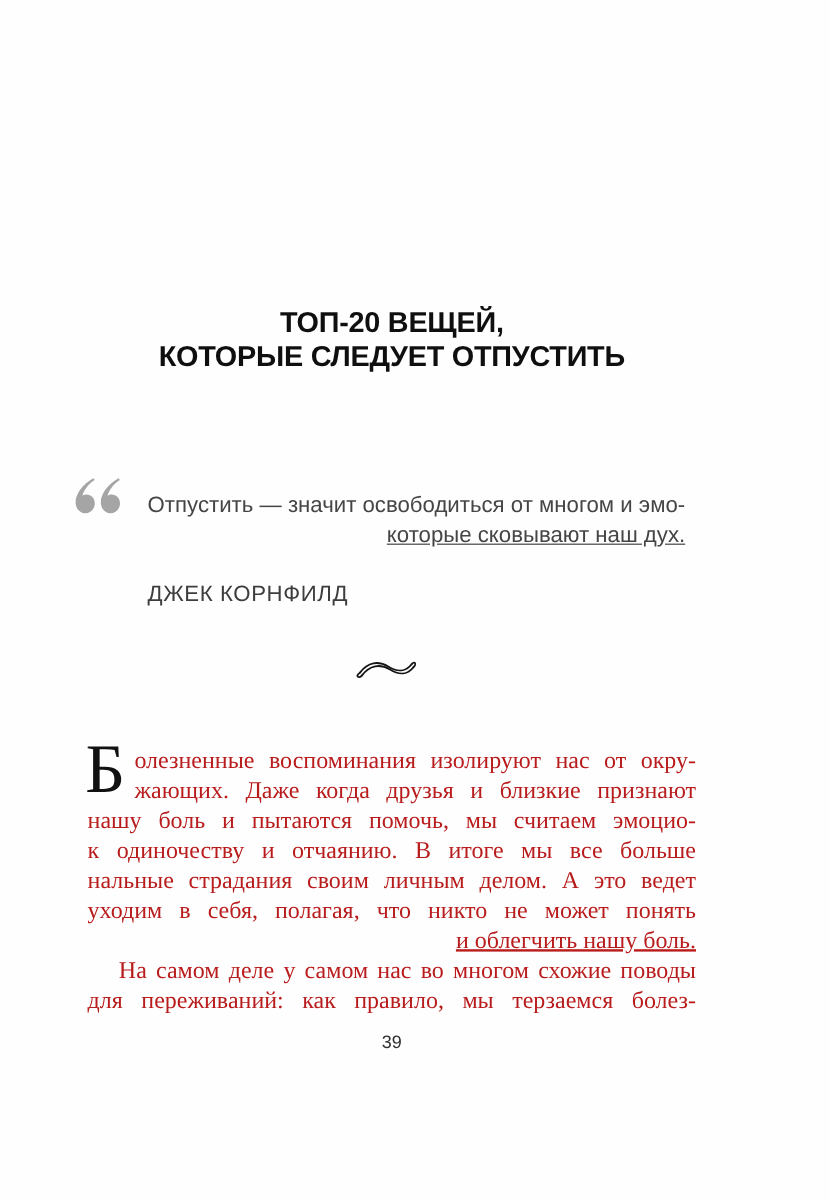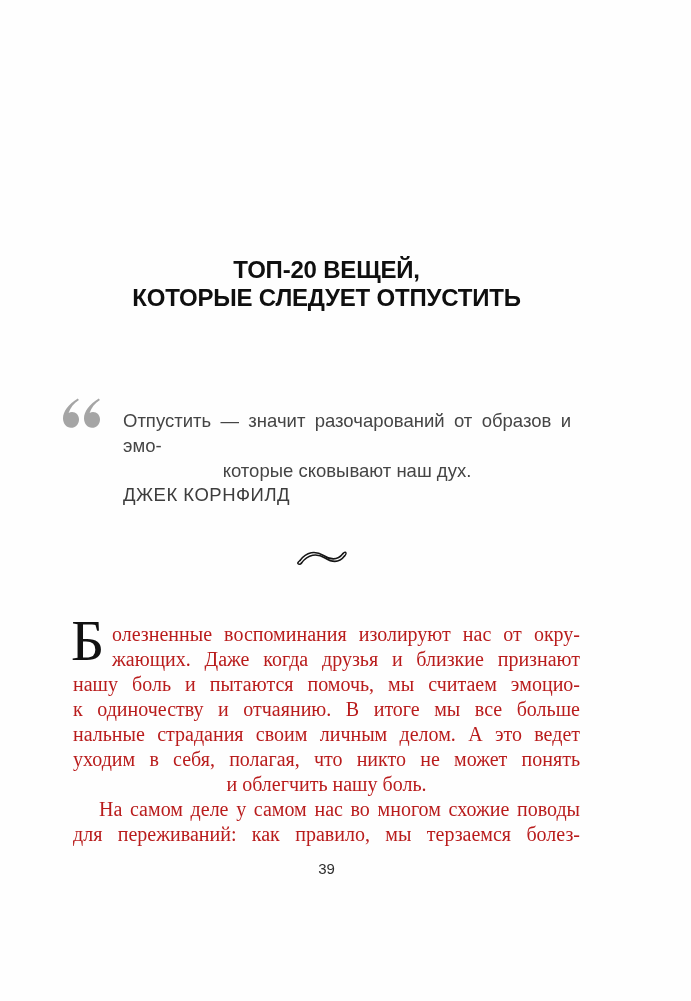--- a/index.html
+++ b/index.html
@@ -44,21 +44,21 @@
   .ornament{
     position:absolute;left:296px;top:549px;width:52px;height:18px;
   }
   
   .body-text{
     position:absolute;left:73px;top:622px;width:507px;
     font-size:20px;line-height:25px;
     color:#b91c1c;
   }
   .jline{text-align:justify;text-align-last:justify;}
-  .lline{text-align:center;}
+  .lline{text-align:right;text-decoration:underline;}
   .indent-cap{padding-left:39px;}
   .indent-par{padding-left:26px;}
   .drop-cap{
     position:absolute;left:71px;top:612px;
     font-size:58px;line-height:58px;
     font-family:"Liberation Serif", serif;
     color:#111111;
   }
   .page-number{
     position:absolute;left:73px;top:860px;width:507px;
@@ -81,21 +81,21 @@
   <div class="quote-mark">
     <svg width="40" height="31" viewBox="0 0 40 31" xmlns="http://www.w3.org/2000/svg">
       <g fill="#a5a5a5">
         <path d="M15.8,0.5 C6.5,6 1,13.5 1,20.5 C1,25.5 4.5,29.8 9,29.8 C13.5,29.8 17,26 17,21.4 C17,17.2 14,14 10,14 C8.8,14 7.6,14.3 6.6,15 C8.4,9.8 11.6,5.4 16.9,2.1 Z"></path>
         <path d="M15.8,0.5 C6.5,6 1,13.5 1,20.5 C1,25.5 4.5,29.8 9,29.8 C13.5,29.8 17,26 17,21.4 C17,17.2 14,14 10,14 C8.8,14 7.6,14.3 6.6,15 C8.4,9.8 11.6,5.4 16.9,2.1 Z" transform="translate(21,0)"></path>
       </g>
     </svg>
   </div>
 
   <div class="quote-text">
-    <div class="jline">Отпустить — значит разочарований от образов и эмо-</div>
+    <div class="jline">Отпустить — значит освободиться от многом и эмо-</div>
     <div class="lline">которые сковывают наш дух.</div>
   </div>
 
   <div class="quote-attr">ДЖЕК КОРНФИЛД</div>
 
   <div class="ornament">
     <svg width="52" height="18" viewBox="0 0 52 18" xmlns="http://www.w3.org/2000/svg">
       <g fill="none" stroke="#151515" stroke-width="1.5" stroke-linecap="round">
         <path d="M4,11.5 C10.5,2.5 19.5,1.5 27.5,6.5 C35.5,11.5 42.5,10.5 47,4.5"></path>
         <path d="M5.5,14 C12,5 21,4 29,9 C37,14 44,13 48.5,7"></path>

